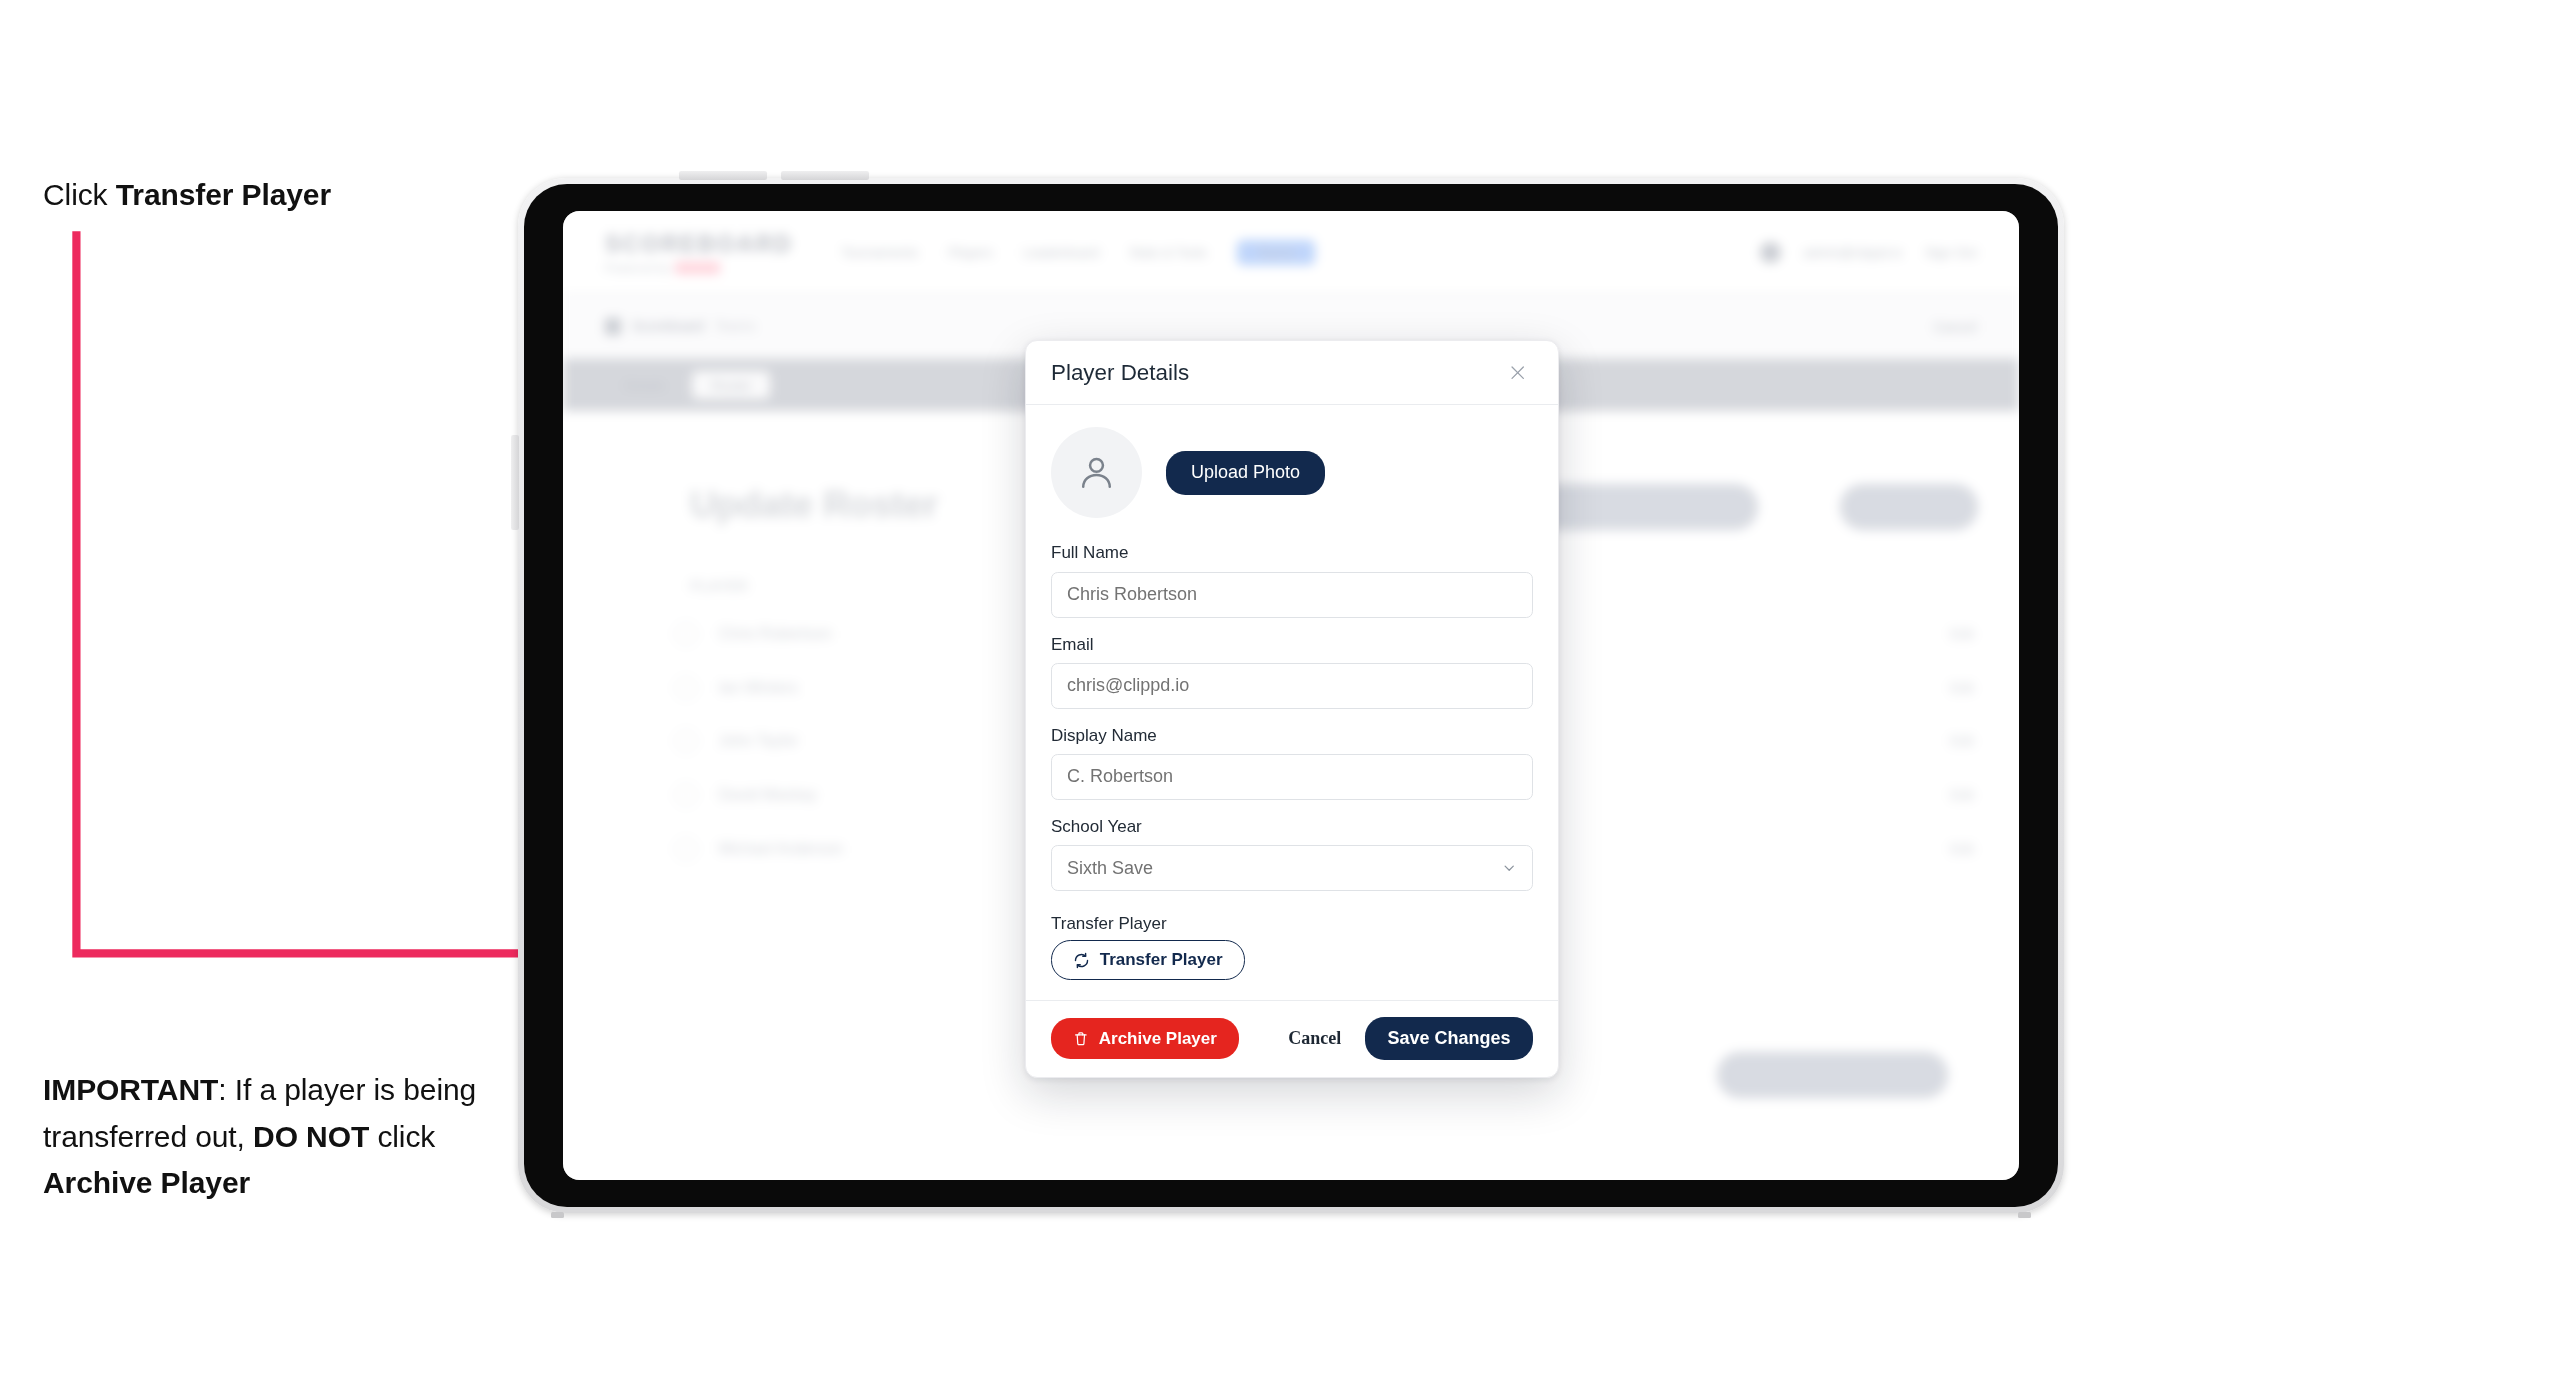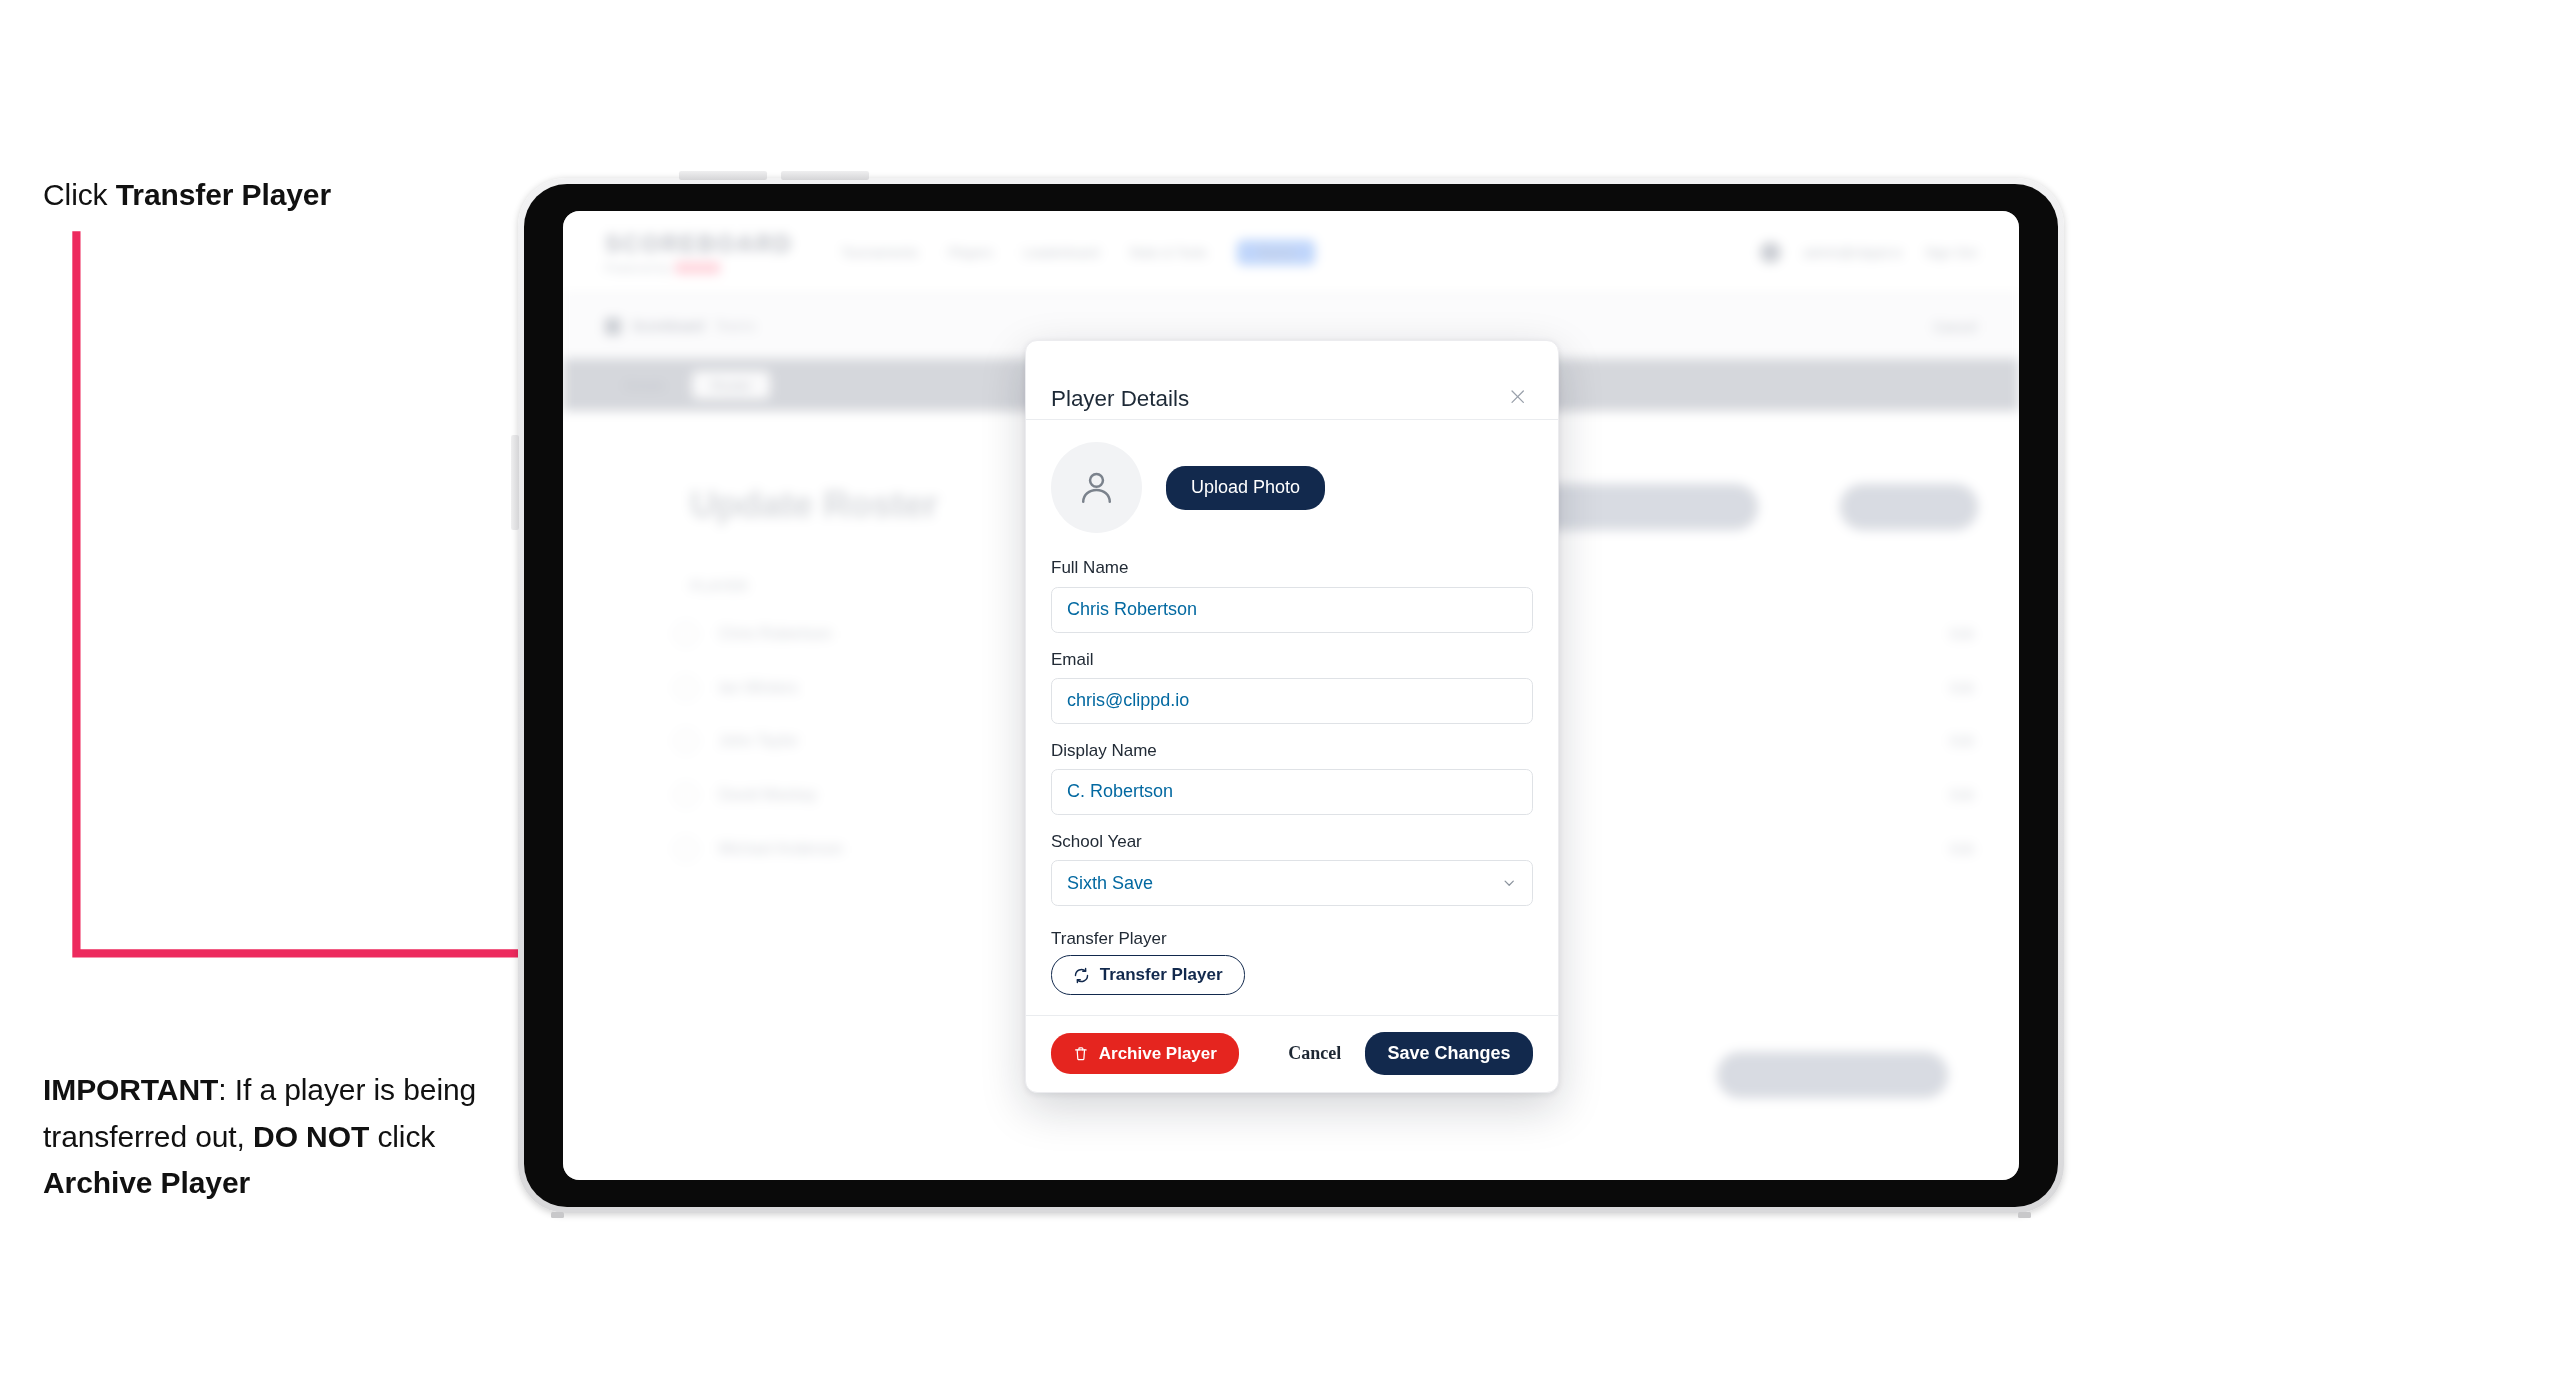--- a/index.html
+++ b/index.html
@@ -141,23 +141,23 @@
     left: 1025px; top: 340px;
     width: 534px;
     background: #ffffff;
     border-radius: 12px;
     box-shadow: 0 15px 45px rgba(16,24,40,.18), 0 1.5px 6px rgba(16,24,40,.08);
     border: 0.7px solid #ececef;
     overflow: hidden;
     font-family: "Liberation Sans", sans-serif;
   }
   #modal-head {
-    height: 79px;
-    display: flex; align-items: flex-end; justify-content: space-between;
-    padding: 7px 25px;
+    height: 64px;
+    display: flex; align-items: center; justify-content: space-between;
+    padding: 16px 25px;
     border-bottom: 0.7px solid #eaecef;
   }
   #modal-title { font-size: 22.4px; color: #1e2a37; font-weight: 400; }
   #modal-close {
     width: 31px; height: 31px;
     display: flex; align-items: center; justify-content: center;
     cursor: pointer; color: #9aa1ab;
   }
   #modal-body { padding: 22.4px 25px 19.4px 25px; }
 
@@ -176,21 +176,21 @@
     cursor: pointer; white-space: nowrap;
   }
 
   .field { margin-bottom: 17px; }
   .field > label {
     display: block; font-size: 17px; color: #222b36; margin-bottom: 8.2px;
   }
   .field input, .field .select {
     width: 100%; height: 46px;
     border: 0.7px solid #dfe2e6; border-radius: 6.7px;
-    padding: 16px 15px; font-size: 18px; color: #0369a1;
+    padding: 16px 15px; font-size: 18px; color: #737373;
     background: #ffffff;
     font-family: "Liberation Sans", sans-serif;
   }
   .field .select { display: flex; align-items: center; justify-content: space-between; cursor: pointer; }
   .field .select .chev { color: #8b939d; display: flex; }
 
   .transfer-block { margin-top: 22.4px; }
   .transfer-block .tb-title { font-size: 17px; color: #222b36; margin-bottom: 6.7px; }
   .transfer-block .tb-desc { font-size: 15.7px; color: #868e99; line-height: 1.45; margin-bottom: 14px; }
   #transfer-player-btn {

